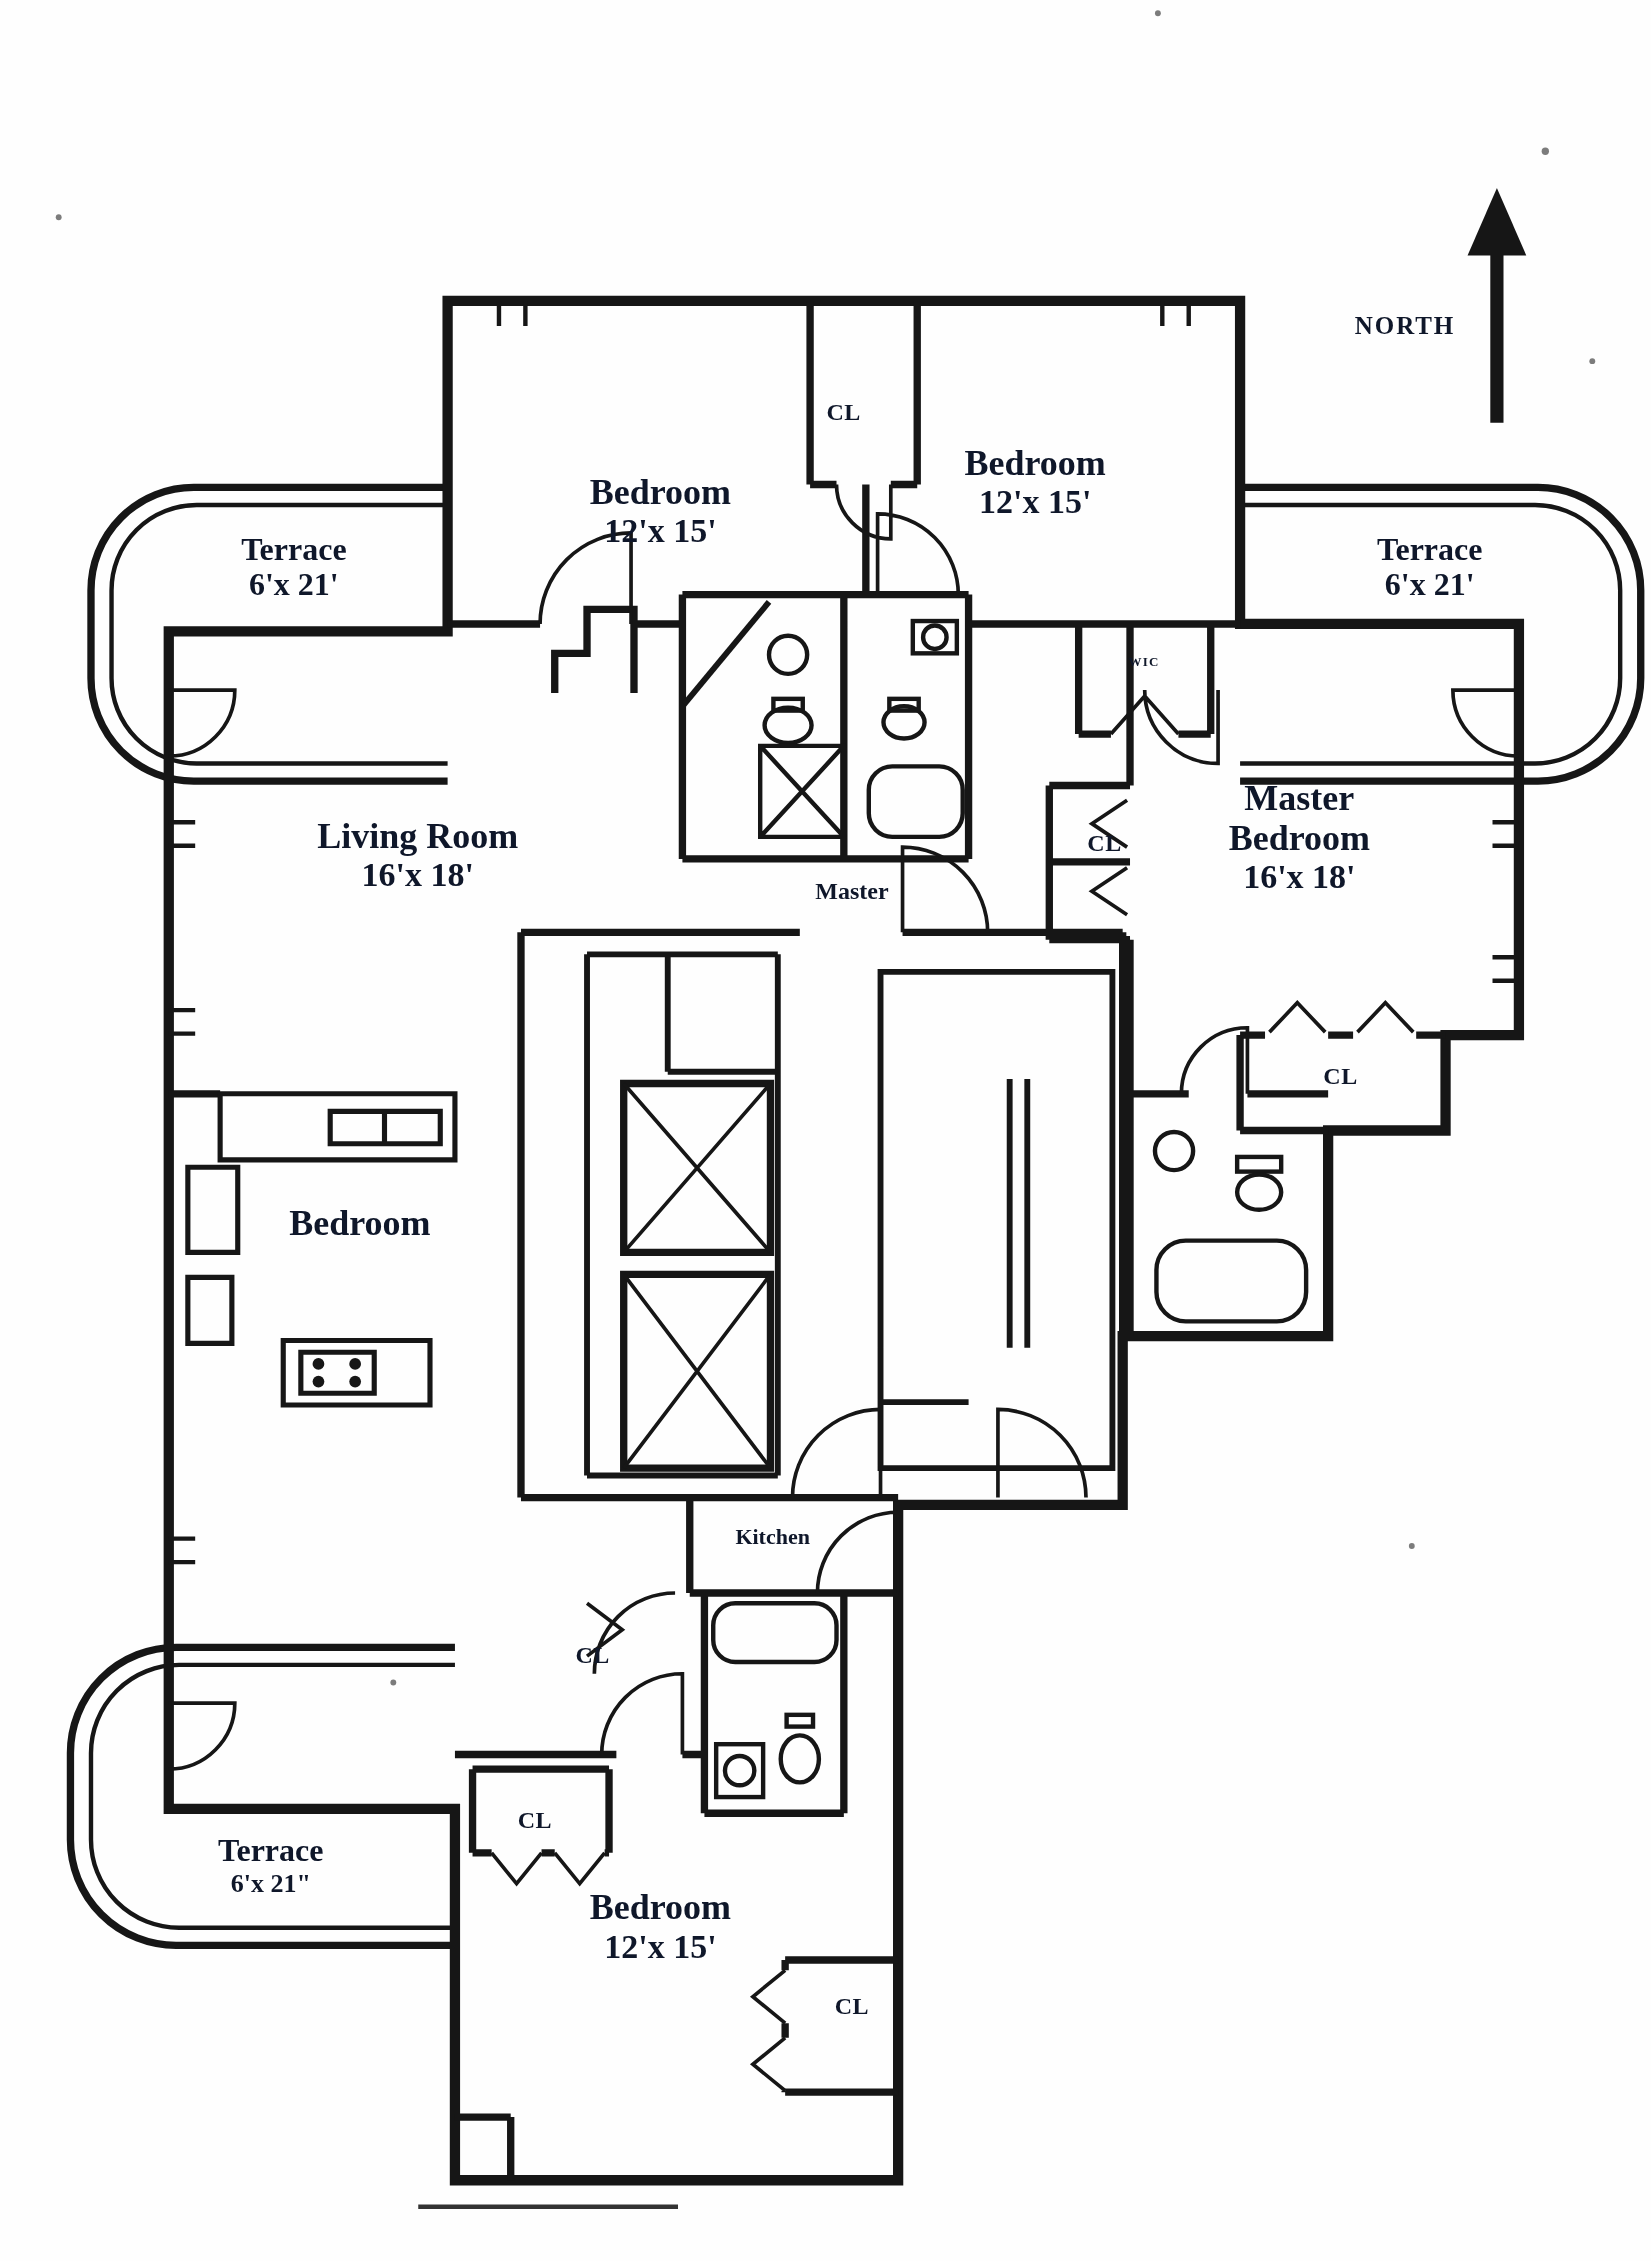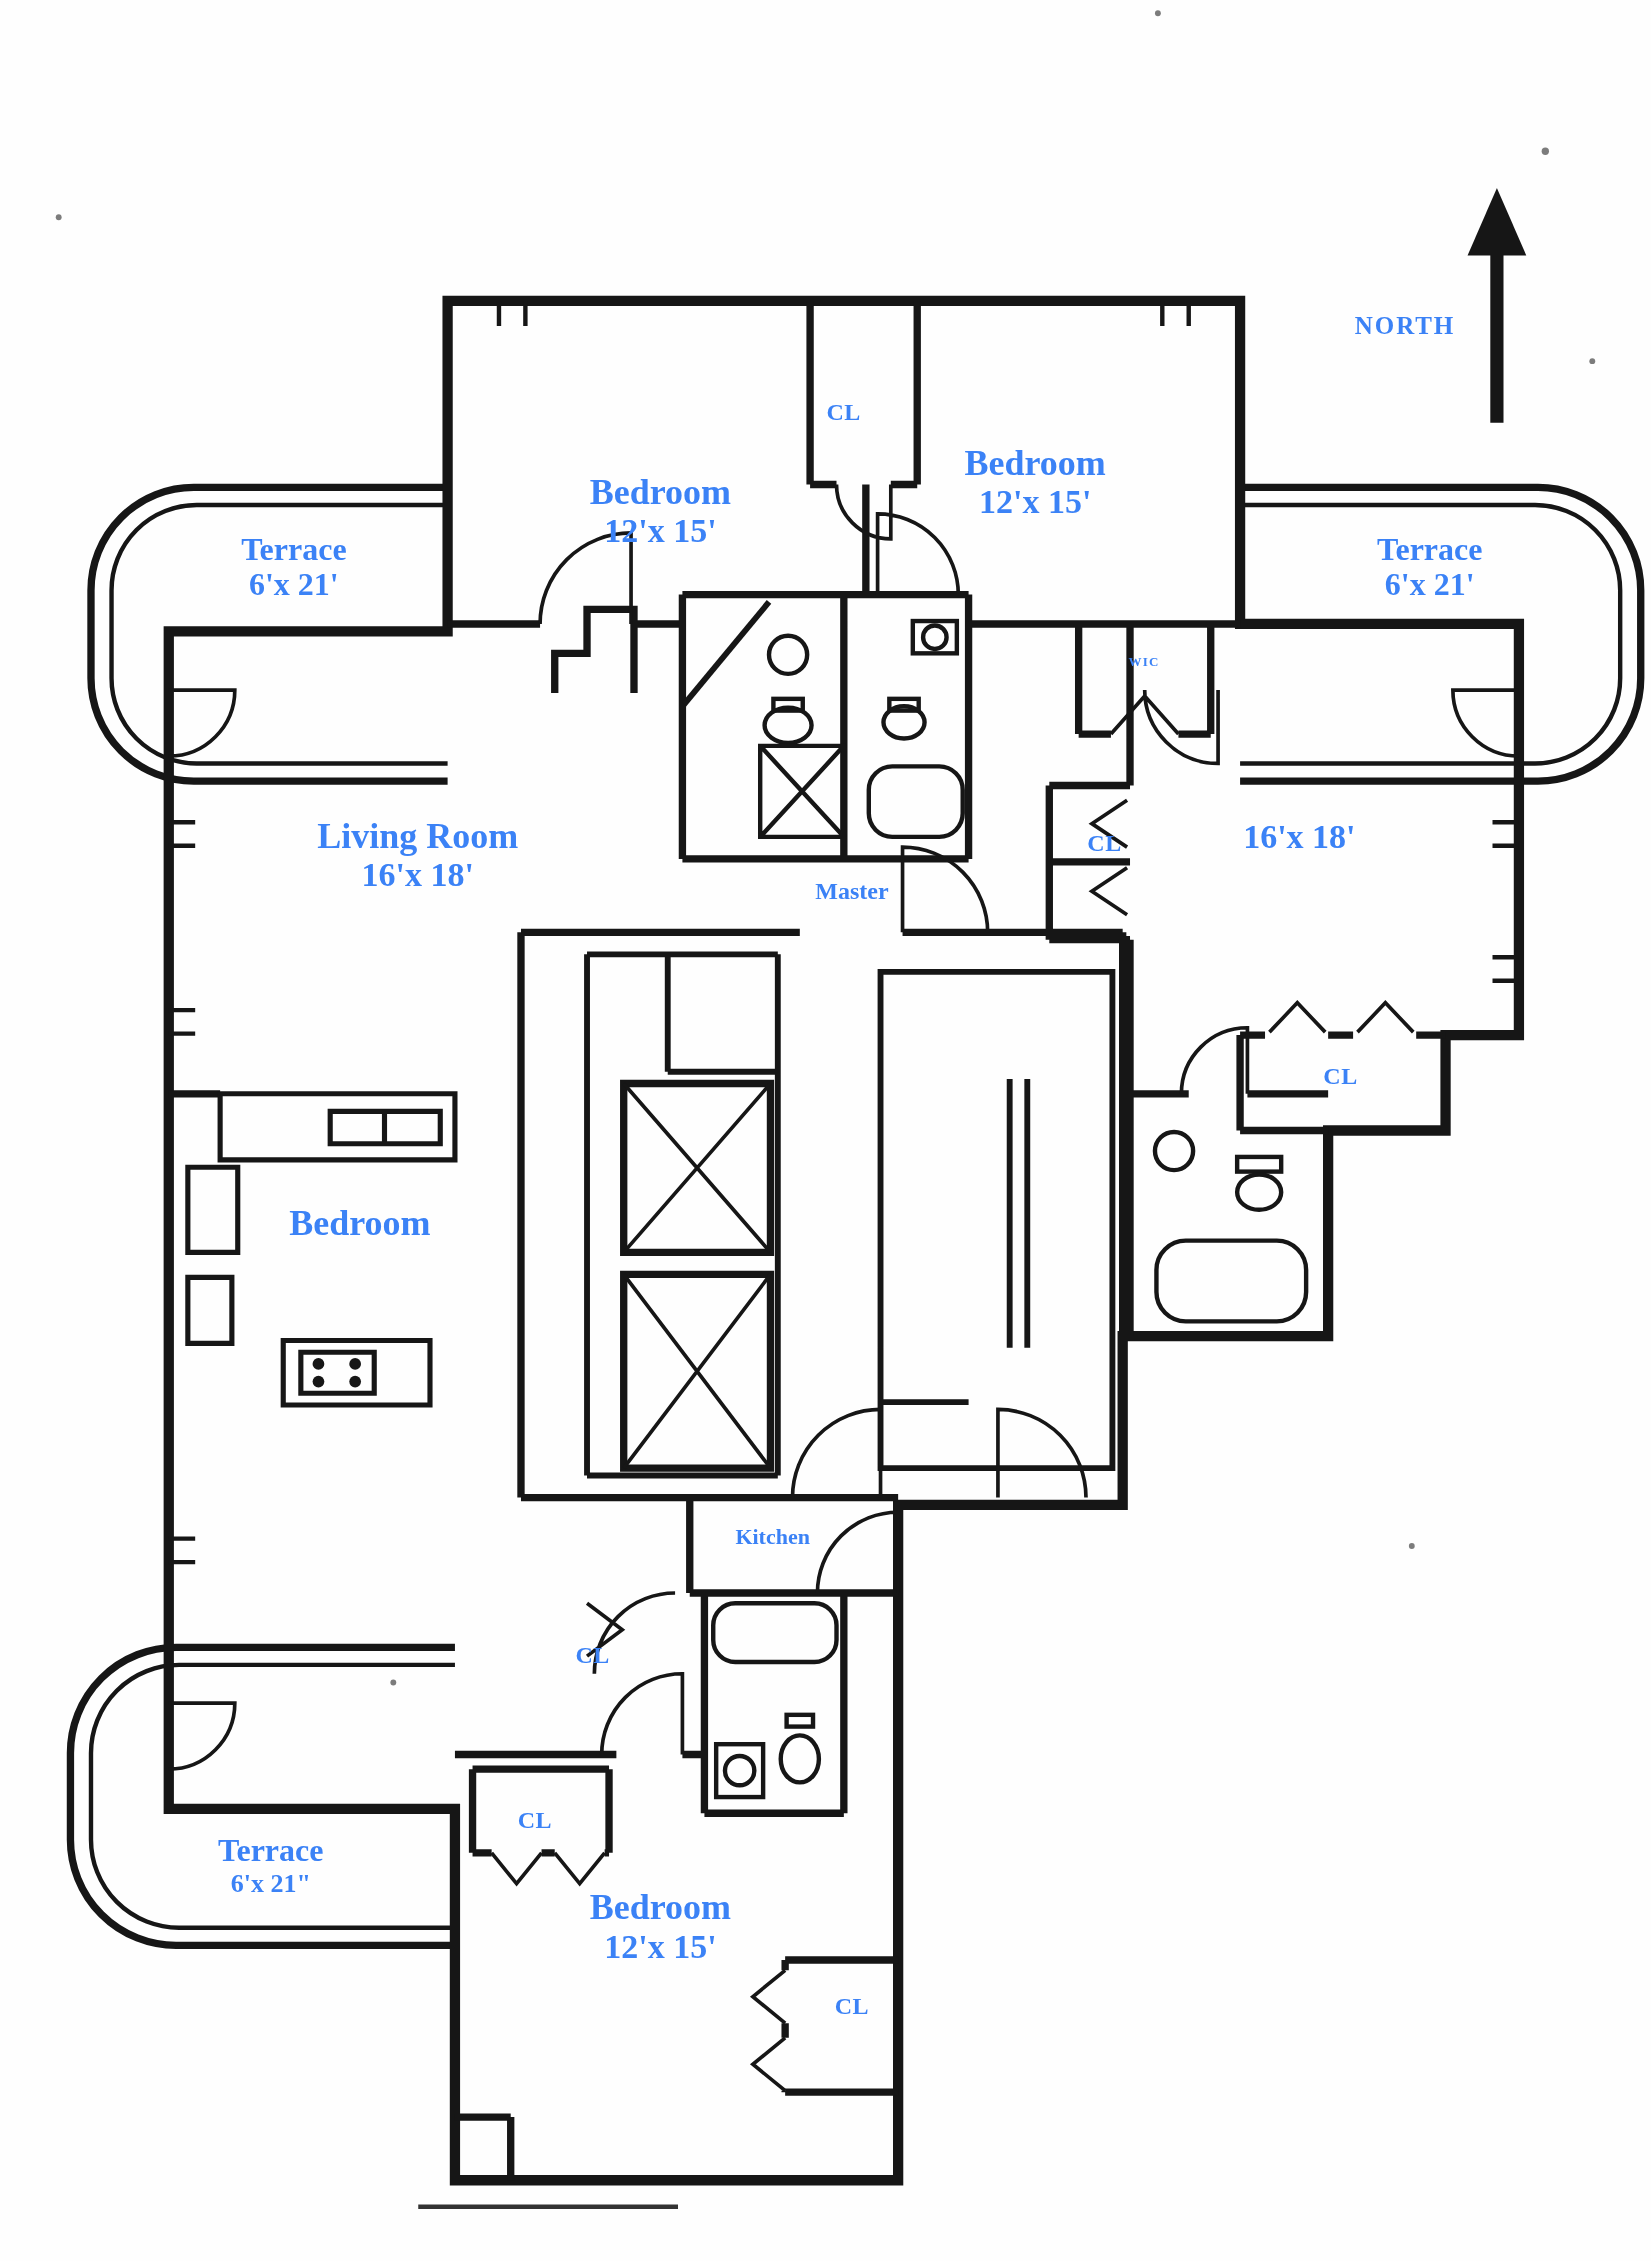--- a/index.html
+++ b/index.html
@@ -14,21 +14,21 @@
   }
   .plan-svg{
     position:absolute;
     left:0;top:0;width:100%;height:100%;
   }
   .lbl{
     position:absolute;
     transform:translate(-50%,-50%);
     text-align:center;
     font-weight:bold;
-    color:#3b82f6;
+    color:#0f172a;
     line-height:1.12;
     white-space:nowrap;
   }
   .lbl .name{font-size:36px;}
   .lbl .dims{font-size:34px;}
   .lbl-terrace .name{font-size:32px;}
   .lbl-terrace .dims{font-size:32px;}
   .lbl-terrace-b .name{font-size:32px;}
   .lbl-terrace-b .dims{font-size:26px;}
   .lbl-small{font-size:24px;letter-spacing:0.6px;}
@@ -193,20 +193,21 @@
     <div class="name">Terrace</div>
     <div class="dims">6'x 21'</div>
   </div>
 
   <div class="lbl" style="left:25.3%;top:37.8%">
     <div class="name">Living Room</div>
     <div class="dims">16'x 18'</div>
   </div>
 
   <div class="lbl lbl-master" style="left:78.7%;top:37.0%">
+    <div class="name">Master Bedroom</div>
     <div class="dims">16'x 18'</div>
   </div>
 
   <div class="lbl lbl-wic" style="left:69.3%;top:29.3%">
     <span>WIC</span>
   </div>
 
   <div class="lbl lbl-small" style="left:66.9%;top:37.3%">
     <span>CL</span>
   </div>

